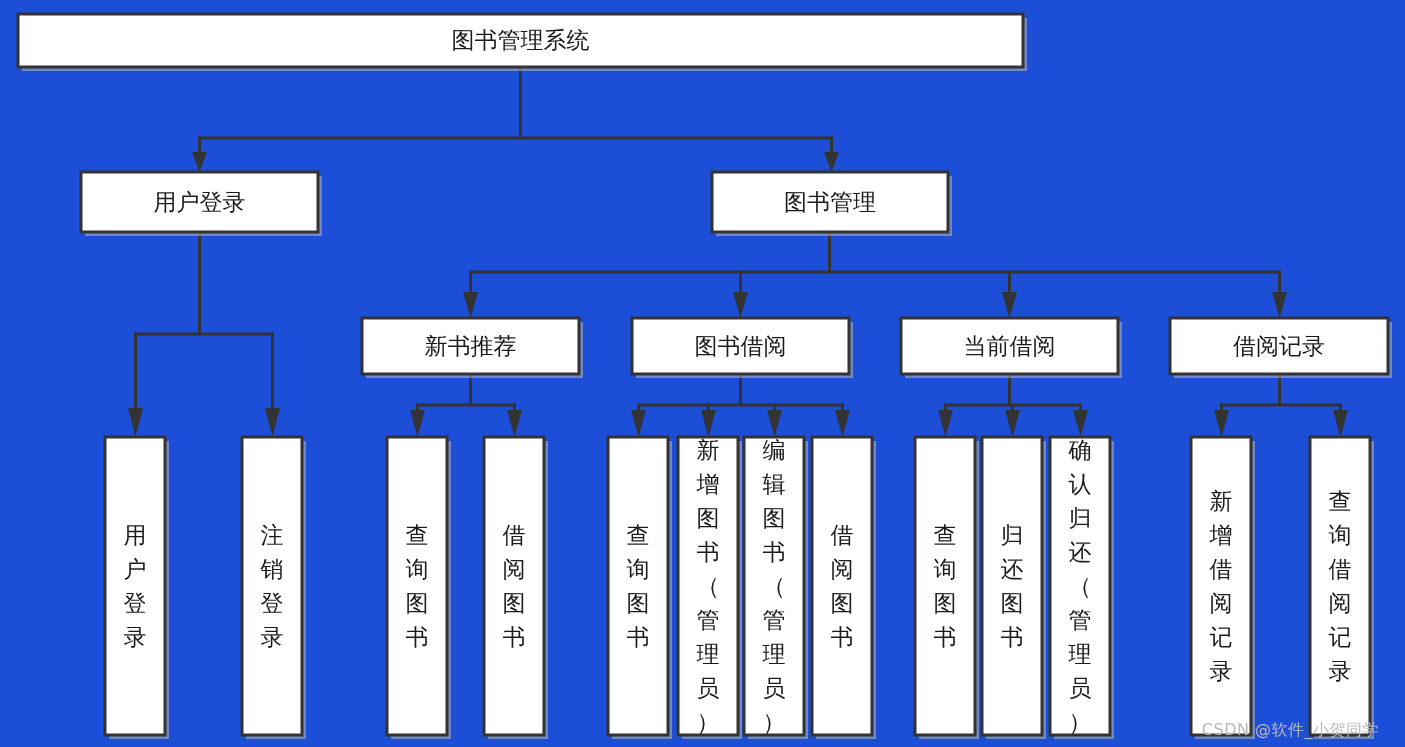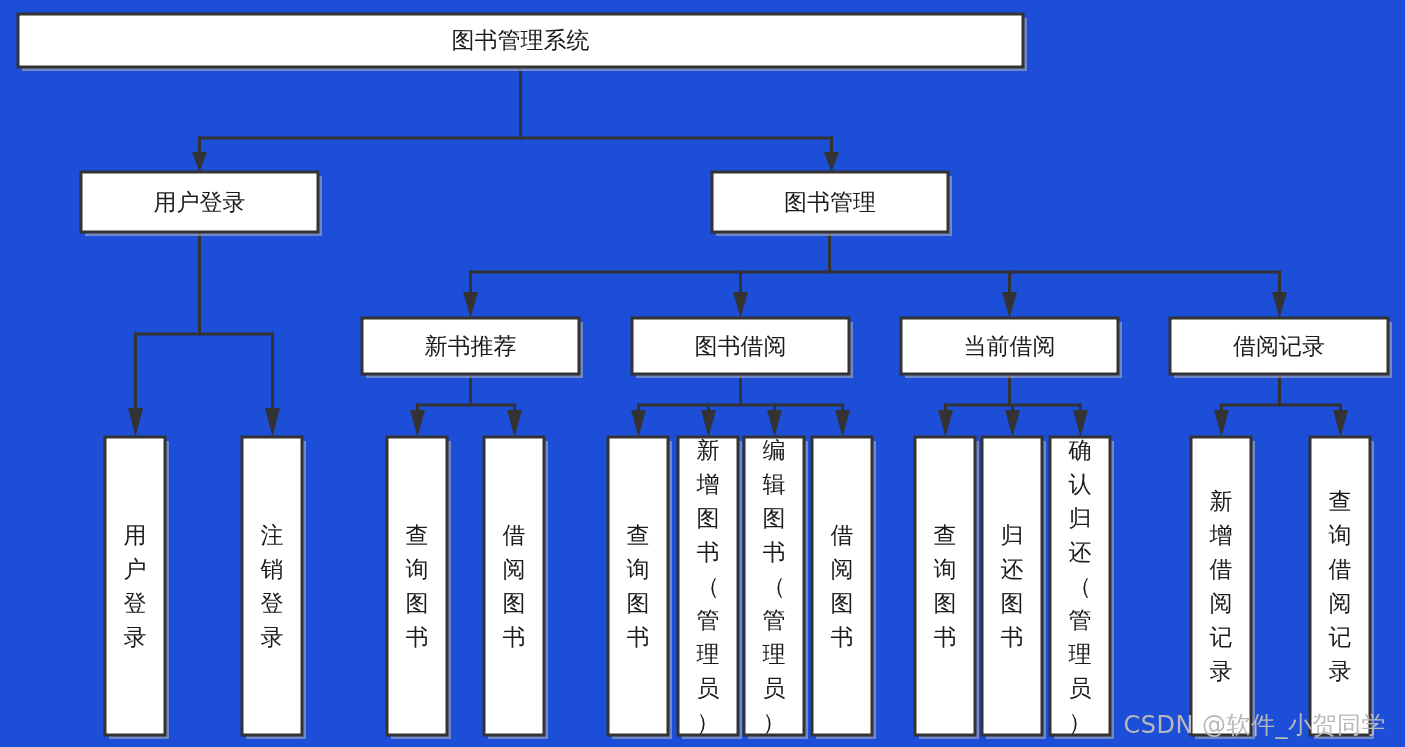--- a/index.html
+++ b/index.html
@@ -55,24 +55,24 @@
     dominant-baseline: middle;
   }
   .node-label-vertical {
     fill: #1b1b1b;
     font-family: "DejaVu Sans", "Liberation Sans", sans-serif;
     font-size: 23px;
     text-anchor: middle;
   }
   .watermark {
     position: absolute;
-    right: 19px;
+    right: 26px;
     bottom: 6px;
     font-family: "DejaVu Sans", "Liberation Sans", sans-serif;
-    font-size: 24px;
+    font-size: 16px;
     color: #b9b9b9;
     letter-spacing: 0.5px;
     white-space: nowrap;
     user-select: none;
   }
 </style>
 </head>
 <body>
 
 <div id="diagram-root">

